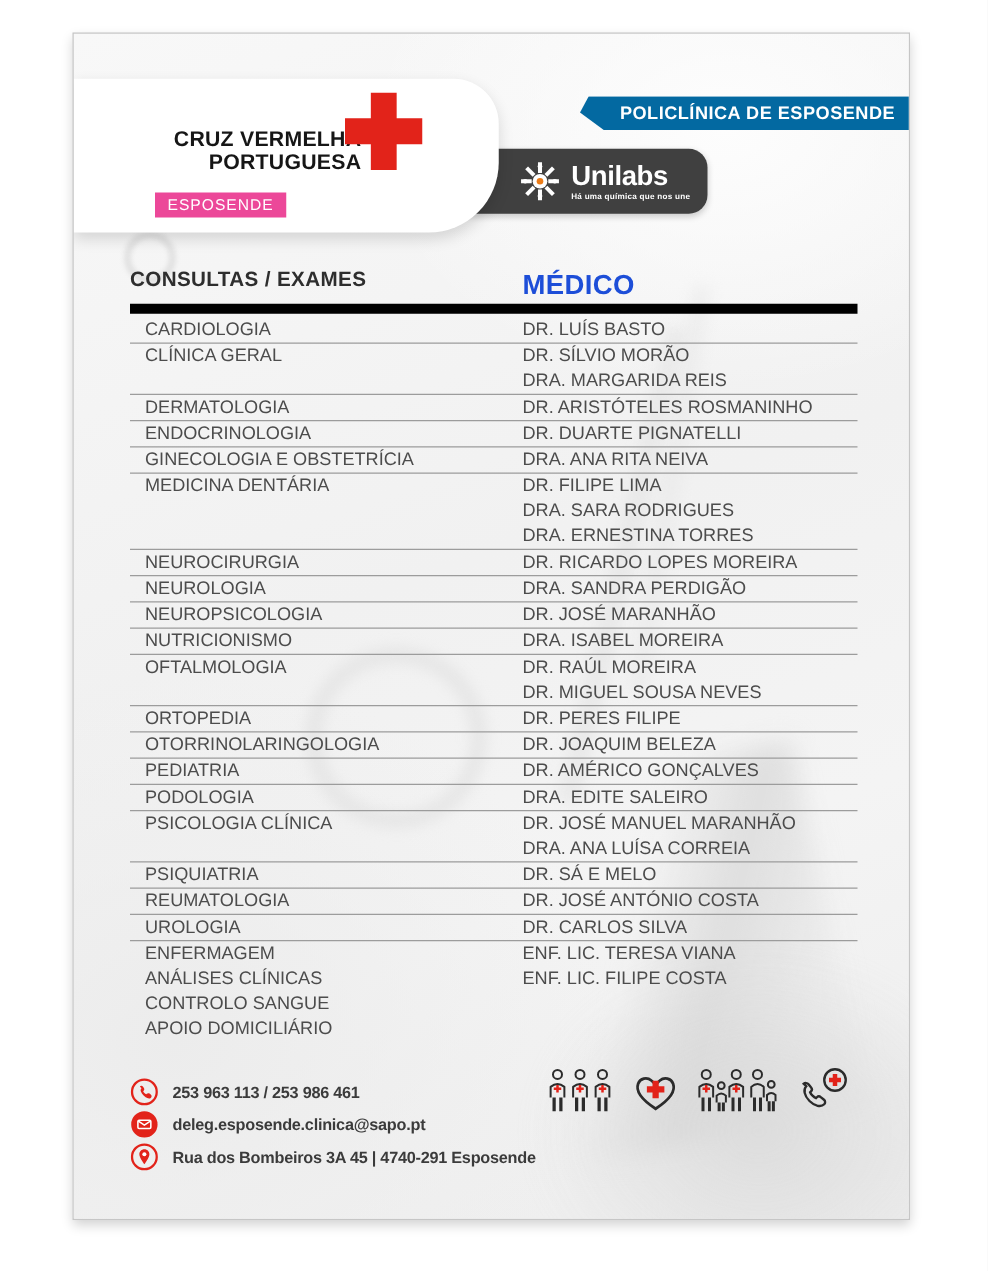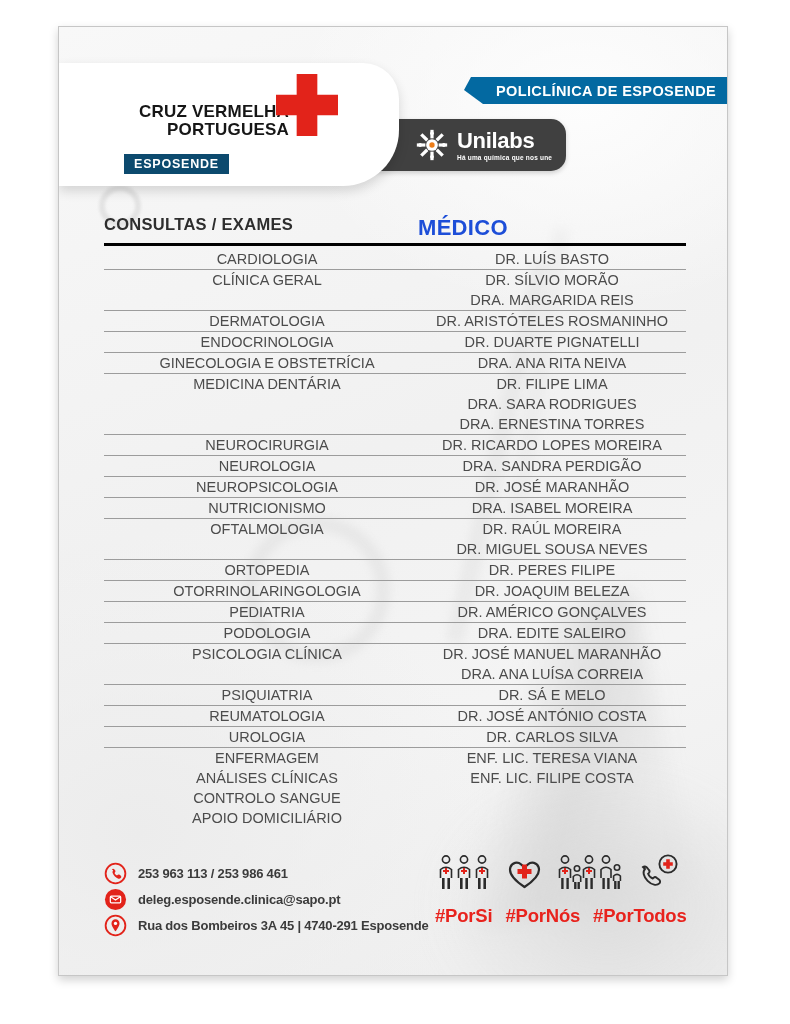--- a/index.html
+++ b/index.html
@@ -49,29 +49,29 @@
   .uni-name{color:#fff;font-weight:bold;font-size:22px;line-height:22px;letter-spacing:-.3px;}
   .uni-tag{color:#fff;font-size:6.5px;font-weight:bold;letter-spacing:.2px;margin-top:2px;}
   .white-card{
     position:absolute;left:0;top:36px;width:340px;height:123px;background:#ffffff;z-index:4;
     border-radius:0 36px 56px 0;box-shadow:0 5px 12px rgba(0,0,0,.14);
   }
   .cvp-lines{position:absolute;right:110px;top:40px;width:220px;text-align:right;
     font-weight:800;color:#161616;font-size:17px;line-height:17.5px;letter-spacing:.2px;}
   .cvp-cross{position:absolute;left:217px;top:11px;width:62px;height:62px;}
   .esposende-badge{
-    position:absolute;left:65px;top:91px;background:#0c4a6e;color:#fff;
-    font-size:12.5px;font-weight:bold;letter-spacing:.8px;padding:3px 10px 3px 10px;
+    position:absolute;left:65px;top:91px;background:#ec4899;color:#fff;
+    font-size:12.5px;font-weight:normal;letter-spacing:.8px;padding:3px 10px 3px 10px;
   }
   
   .table{position:absolute;left:45px;top:188px;width:582px;z-index:1;}
-  .thead{display:flex;border-bottom:3px solid #000000;padding-bottom:2px;}
+  .thead{display:flex;border-bottom:8px solid #000000;padding-bottom:2px;}
   .thead .h1{width:314px;font-size:16.5px;font-weight:bold;color:#2e2e2e;letter-spacing:.3px;}
   .thead .h2{flex:1;font-size:22px;font-weight:bold;color:#1d4ed8;letter-spacing:.3px;}
-  .trows{margin-top:3px;text-align:center;}
+  .trows{margin-top:3px;}
   .trow{display:flex;font-size:14.5px;line-height:20px;color:#4c4c4c;}
   .trow.div{border-bottom:1px solid #9c9c9c;}
   .trow .cs{width:302px;padding-left:12px;}
   .trow .cd{flex:1;}
   
   .contact-row{position:absolute;left:45px;display:flex;align-items:center;gap:11px;z-index:2;}
   .contact-row .txt{font-size:13px;font-weight:bold;color:#3b3b3b;letter-spacing:-.2px;white-space:nowrap;}
   .c-ico{width:23px;height:23px;flex:0 0 auto;}
   .campaign-icons{position:absolute;left:376px;top:826px;display:flex;gap:9px;align-items:center;z-index:2;}
   .hashtags{position:absolute;left:376px;top:878px;display:flex;gap:13px;z-index:2;}
@@ -362,19 +362,14 @@
         <path d="M32 14h2v2h2v2h-2v2h-2v-2h-2v-2h2z"></path>
       </g>
     </svg>
     <svg width="47" height="40" viewBox="0 0 47 40">
       <path d="M12 16c-2.6 2.6-1.6 7.6 2.6 11.8s9.2 5.2 11.8 2.6c1-1 .9-2.7-.2-3.6l-2.6-2.1c-.9-.8-2.3-.7-3.1.1l-.7.7c-1.7-.6-4.1-3-4.7-4.7l.7-.7c.8-.8.9-2.2.1-3.1l-2.1-2.6c-.9-1.1-2.7-1.3-3.8-.4z" fill="none" stroke="#2b2b2b" stroke-width="1.9"></path>
       <circle cx="35" cy="11" r="8.6" fill="none" stroke="#2b2b2b" stroke-width="1.9"></circle>
       <path d="M33.2 6.2h3.6v3h3v3.6h-3v3h-3.6v-3h-3V9.2h3z" fill="#e2231a"></path>
     </svg>
   </div>
 
-  <div class="hashtags">
-    <span>#PorSi</span>
-    <span>#PorNós</span>
-    <span>#PorTodos</span>
-  </div>
 
 </div>
 
 </body></html>

